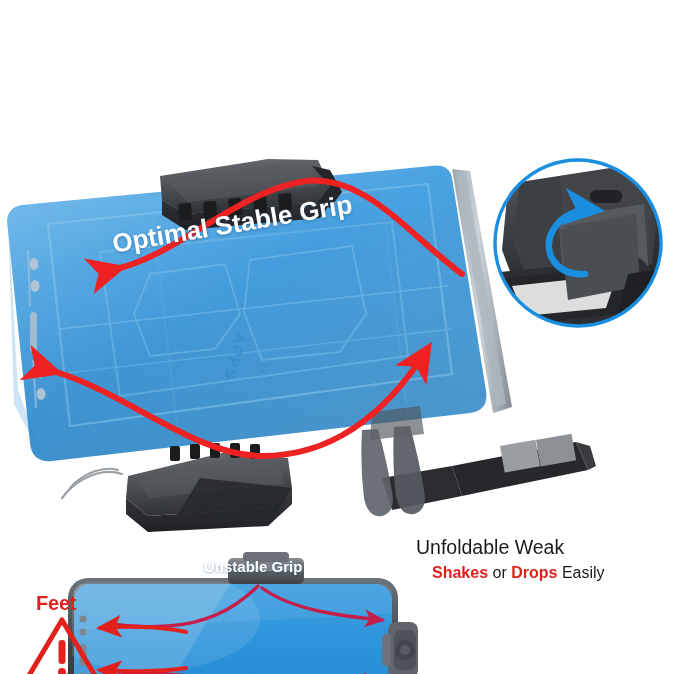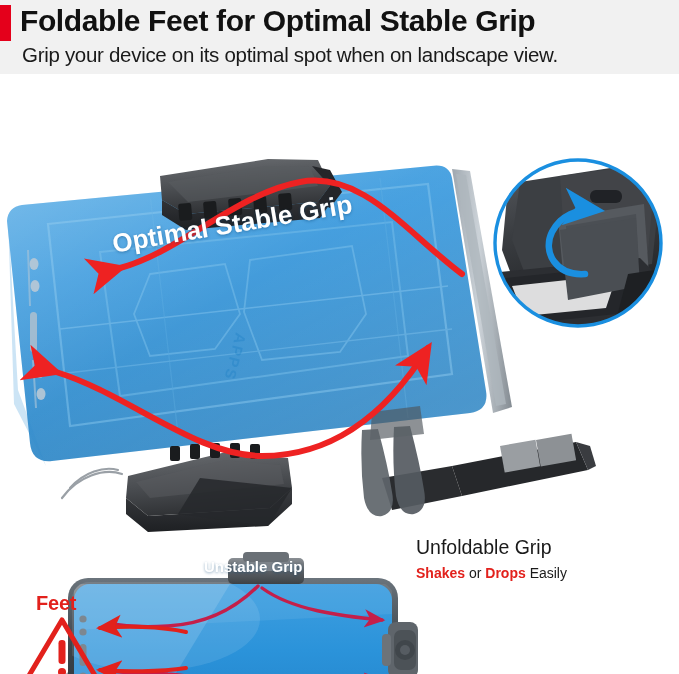--- a/index.html
+++ b/index.html
@@ -57,33 +57,28 @@
     font-size:20px;font-weight:bold;color:#e2211c;
     white-space:nowrap;letter-spacing:-0.2px;
   }
 
   
   .others{
     position:absolute;left:416px;top:534px;width:255px;
   }
   .others .l1{font-size:19.5px;font-weight:bold;color:#111;line-height:25px;letter-spacing:.2px;}
   .others .l2{font-size:19.5px;color:#1a1a1a;line-height:26px;}
-  .others .l3{font-size:14px;color:#1a1a1a;line-height:26px;white-space:nowrap;}
+  .others .l3{font-size:16px;color:#1a1a1a;line-height:26px;white-space:nowrap;margin-left:16px;}
   .others .l3 .red{color:#e2211c;font-weight:bold;}
 </style>
 </head>
 <body>
 
 <div id="stage">
 
-  <div class="header">
-    <div class="hdr-accent"></div>
-    <div class="hdr-title">Foldable Feet for Optimal Stable Grip</div>
-    <div class="hdr-sub">Grip your device on its optimal spot when on landscape view.</div>
-  </div>
 
   <div class="art">
   <svg width="679" height="600" viewBox="0 0 679 600" xmlns="http://www.w3.org/2000/svg">
     <defs>
       <linearGradient id="blueBody" x1="0" y1="0" x2="0.35" y2="1">
         <stop offset="0" stop-color="#4aa6e4"></stop>
         <stop offset="0.38" stop-color="#2e93db"></stop>
         <stop offset="1" stop-color="#1f7dc0"></stop>
       </linearGradient>
       <linearGradient id="blueBody2" x1="0" y1="0" x2="0.2" y2="1">
@@ -323,21 +318,21 @@
       </g>
     </g>
   </svg>
   </div>
 
   <div class="lbl-optimal">Optimal Stable Grip</div>
   <div class="lbl-unstable">Unstable Grip</div>
   <div class="lbl-weak">Feet</div>
 
   <div class="others">
-    <div class="l2">Unfoldable Grip</div>
+    <div class="l2">Unfoldable Weak</div>
     <div class="l3">
       <span class="red">Shakes</span>
       <span>or</span>
       <span class="red">Drops</span>
       <span>Easily</span>
     </div>
   </div>
 
 </div>
 

